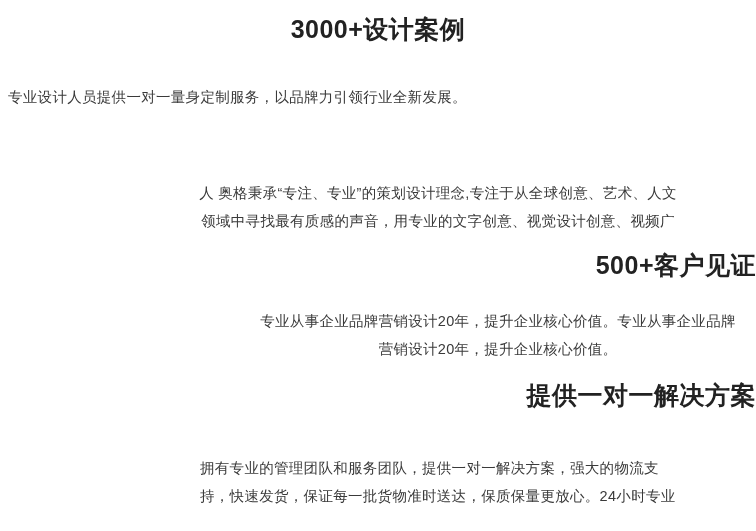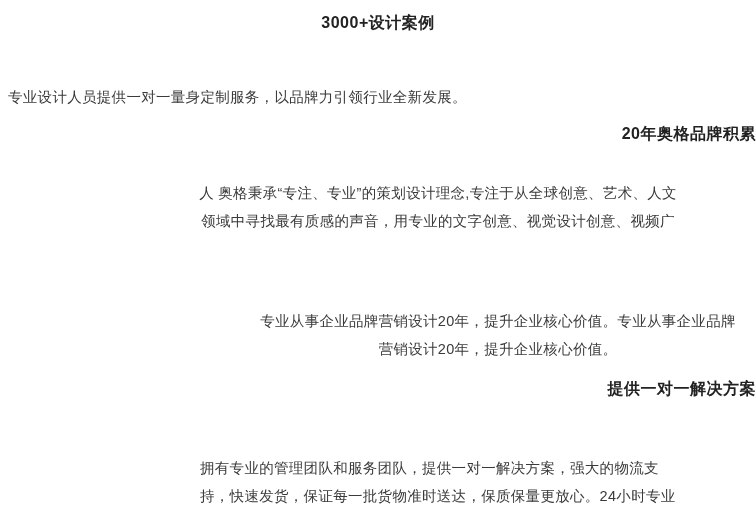--- a/index.html
+++ b/index.html
@@ -19,21 +19,21 @@
     width: 756px;
     height: 531px;
     box-sizing: border-box;
   }
   .block {
     width: 100%;
     box-sizing: border-box;
   }
   .heading {
     font-weight: bold;
-    font-size: 16px;
+    font-size: 25px;
     color: #222222;
     letter-spacing: 0.5px;
     line-height: 1.4;
   }
   .body-text {
     font-size: 14.5px;
     color: #3a3a3a;
     line-height: 1.9;
     letter-spacing: 0.3px;
   }
@@ -57,27 +57,27 @@
 <body>
 
 <div class="page">
 
   <div class="block heading h-center" id="b-title-1">3000+设计案例</div>
 
   <div class="block body-text h-left" id="b-para-1">
     <span class="line">专业设计人员提供一对一量身定制服务，以品牌力引领行业全新发展。</span>
   </div>
 
-  <div class="block heading h-right" id="b-title-2">20年奥格品牌积累</div>
 
   <div class="block body-text h-center" id="b-para-2">
     <span class="line">人 奥格秉承“专注、专业”的策划设计理念,专注于从全球创意、艺术、人文</span>
     <span class="line">领域中寻找最有质感的声音，用专业的文字创意、视觉设计创意、视频广</span>
   </div>
 
+  <div class="block heading h-right" id="b-title-3">500+客户见证</div>
 
   <div class="block body-text h-center" id="b-para-3">
     <span class="line">专业从事企业品牌营销设计20年，提升企业核心价值。专业从事企业品牌</span>
     <span class="line">营销设计20年，提升企业核心价值。</span>
   </div>
 
   <div class="block heading h-right" id="b-title-4">提供一对一解决方案</div>
 
   <div class="block body-text" id="b-para-4">
     <span class="line">拥有专业的管理团队和服务团队，提供一对一解决方案，强大的物流支</span>

